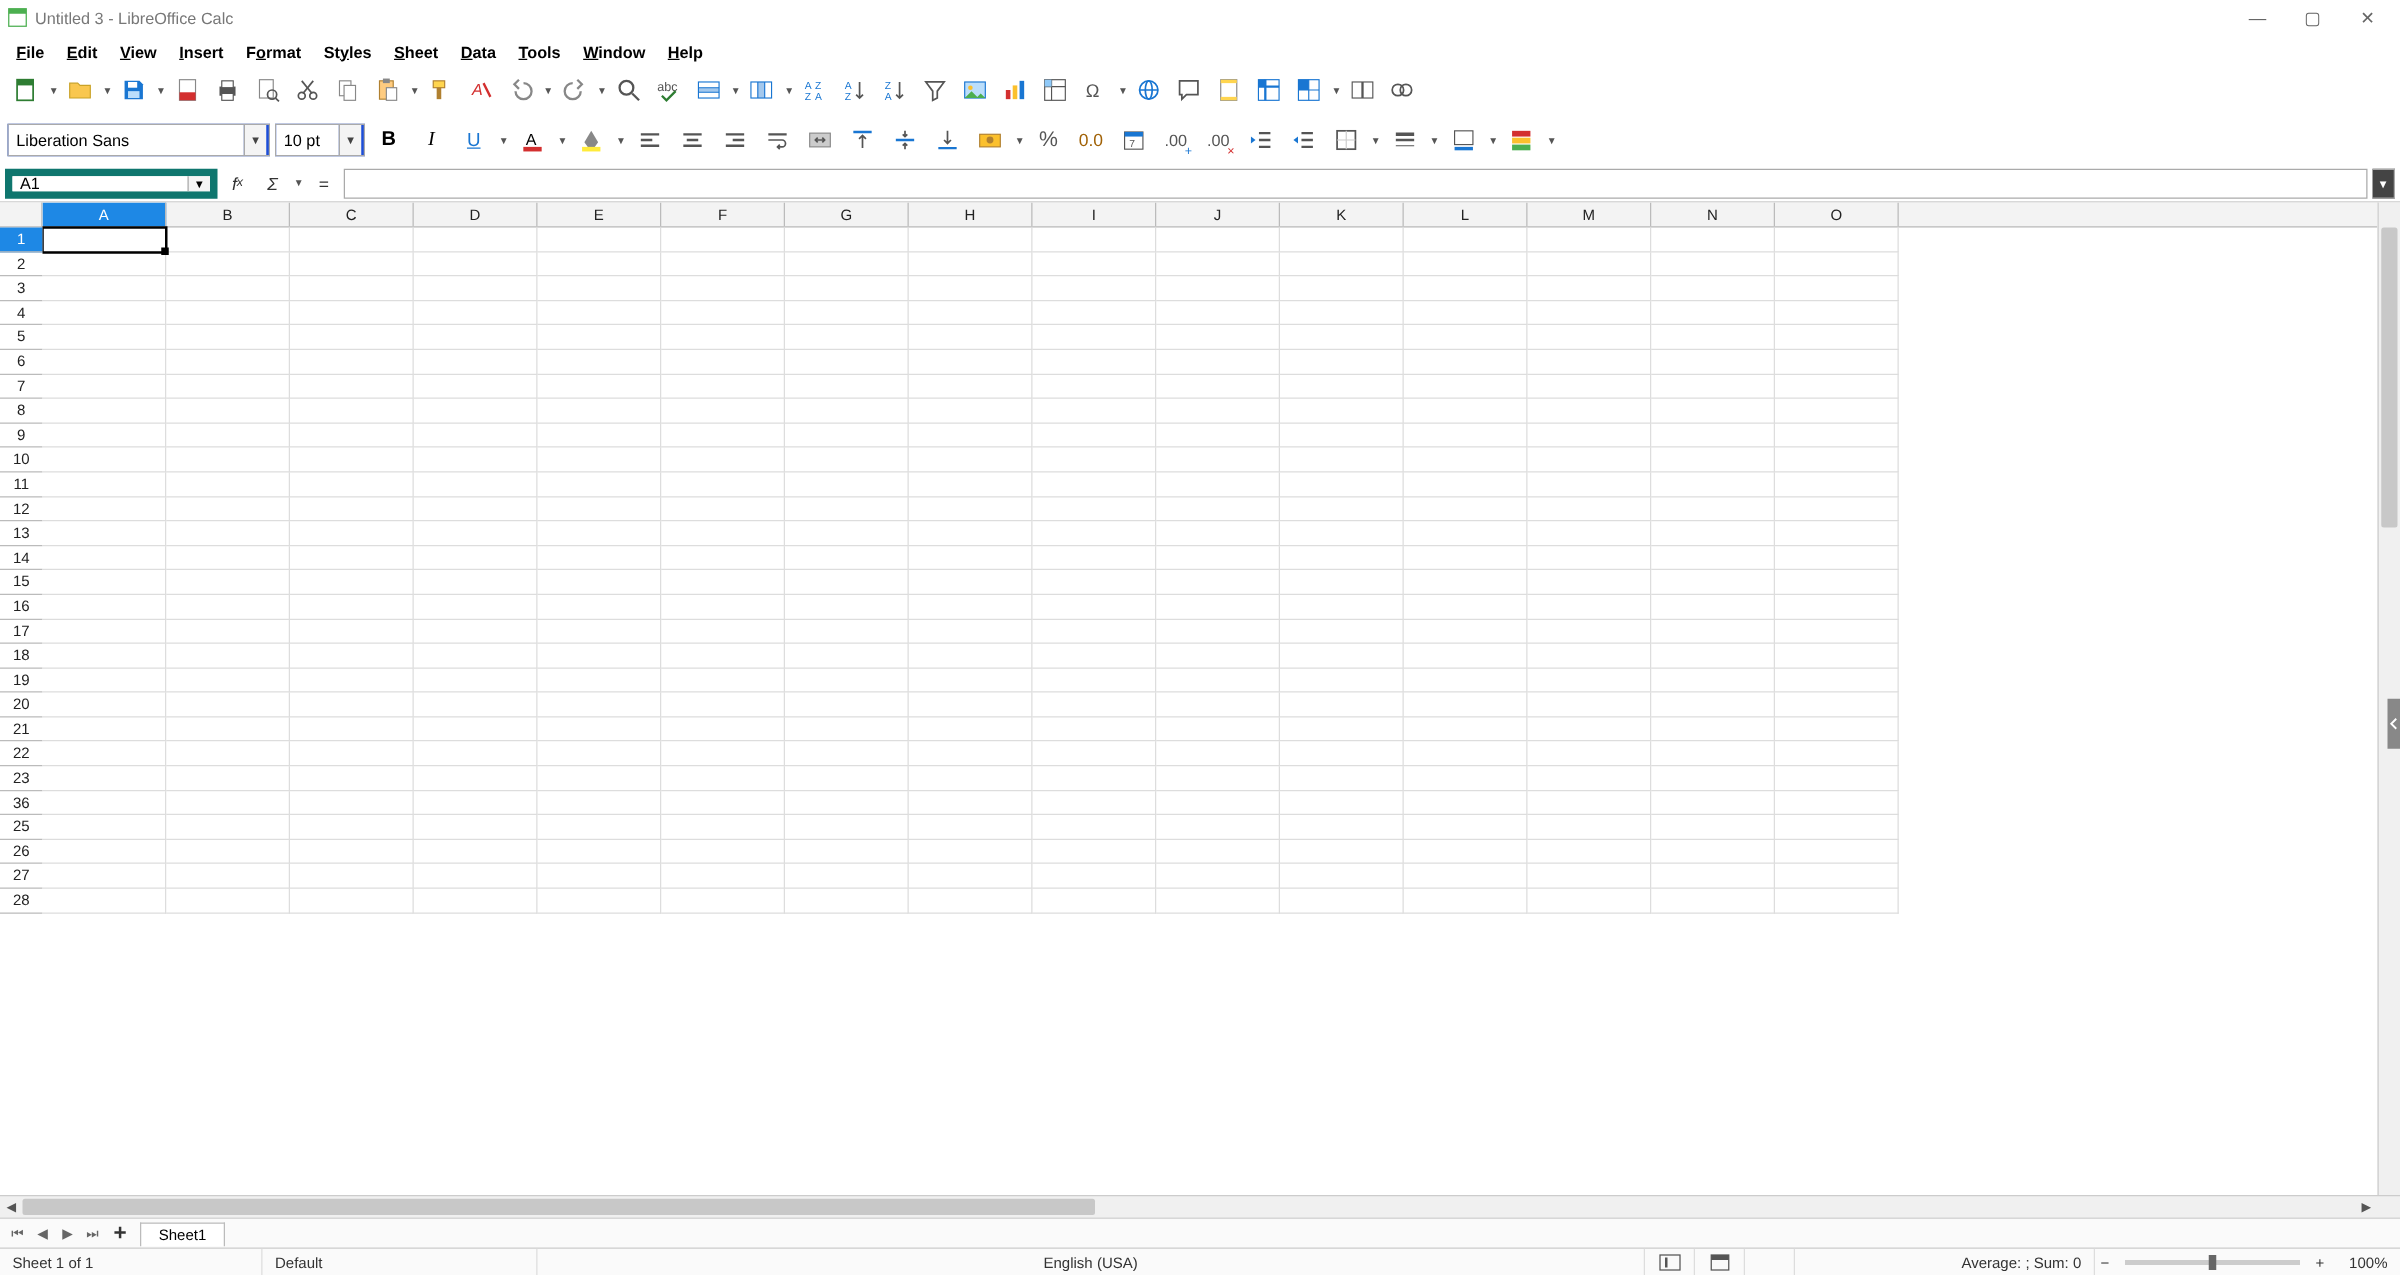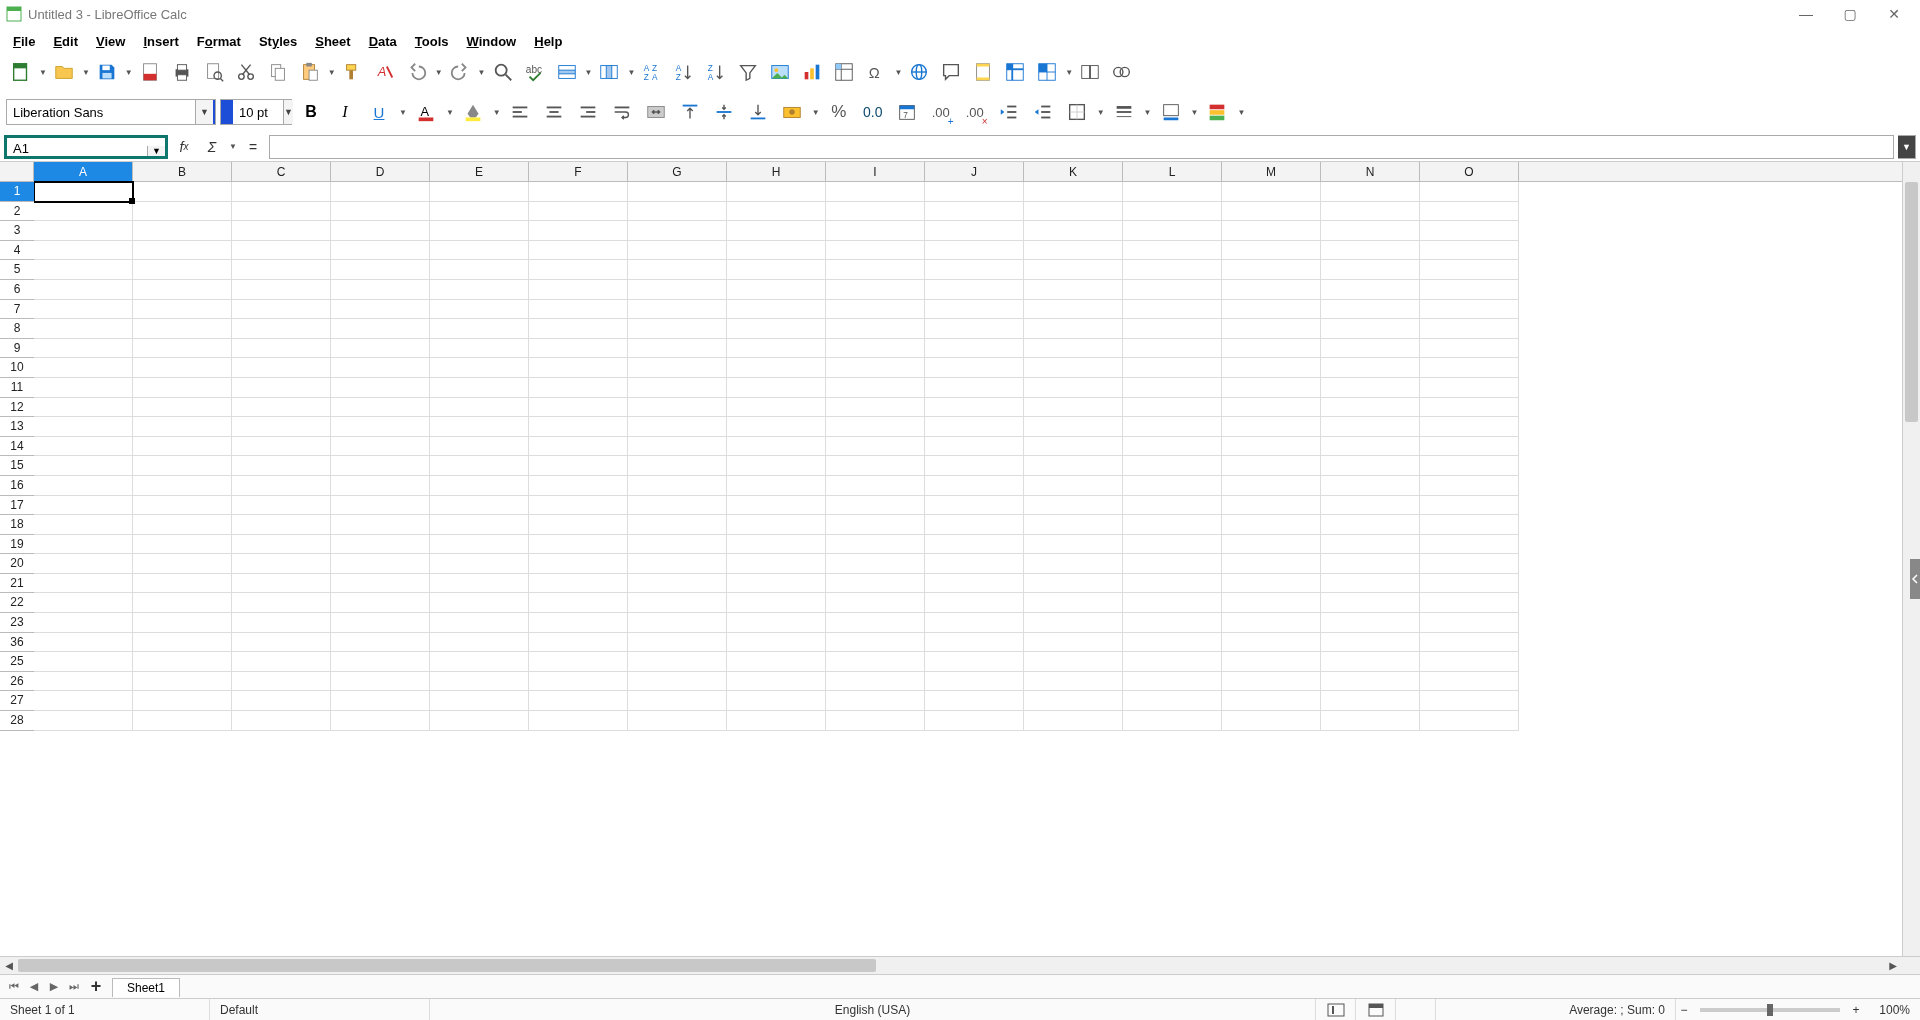--- a/index.html
+++ b/index.html
@@ -23,21 +23,21 @@
 .tool-btn svg { width: 22px; height: 22px; }
 .dropdown-arrow { font-size: 8px; color: #555; margin-left: 1px; }
 
 .toolbar2 { height: 40px; display: flex; align-items: center; padding: 2px 6px; gap: 4px; }
 .combo { display: flex; align-items: center; border: 1px solid #aaa; height: 26px; background: #1d4ed8; }
 .combo input { border: none; outline: none; padding: 0 6px; font-size: 13px; height: 100%; }
 .combo .arrow { width: 18px; height: 100%; border-left: 1px solid #aaa; display: flex; align-items: center; justify-content: center; font-size: 9px; color: #444; background: #f4f4f4; }
 
 
 .formulabar { height: 30px; display: flex; align-items: center; padding: 2px 4px; gap: 4px; border-bottom: 1px solid #ccc; }
-.name-box { display: flex; border: 3px solid #0f766e; height: 24px; align-items: flex-end; }
+.name-box { display: flex; border: 6px solid #0f766e; height: 24px; }
 .name-box input { border: none; outline: none; width: 140px; padding: 0 6px; font-size: 13px; }
 .name-box .arrow { width: 18px; border-left: 1px solid #aaa; display: flex; align-items: center; justify-content: center; font-size: 9px; background: #f4f4f4; }
 .fx-btn { width: 24px; height: 24px; display: inline-flex; align-items: center; justify-content: center; font-style: italic; font-size: 14px; color: #333; }
 .formula-input { flex: 1; height: 24px; border: 1px solid #aaa; padding: 0 6px; font-size: 13px; outline: none; }
 .formula-expand { width: 18px; height: 24px; border: 1px solid #aaa; border-left: none; background: #444; color: #fff; display: flex; align-items: center; justify-content: center; font-size: 9px; }
 
 
 .sheet-area { position: relative; height: calc(1020px - 28px - 24px - 40px - 40px - 30px - 18px - 24px - 22px); display: flex; }
 .corner { height: 20px; background: #f3f3f3; border-bottom: 1px solid #bbb; border-right: 1px solid #bbb; }
 .grid-wrap { flex: 1; overflow: hidden; position: relative; }
@@ -340,21 +340,21 @@
       </svg>
     </span>
 </div>
 
 <div class="toolbar2">
   <div class="combo" style="width:210px">
     <input value="Liberation Sans" style="">
     <span class="arrow">▼</span>
   </div>
   <div class="combo" style="width:72px">
-    <input style="width: 50px; margin-left: 12px;" value="10 pt">
+    <input style="width: 50px;" value="10 pt">
     <span class="arrow">▼</span>
   </div>
   <span class="tool-btn">
       <b style="font-size:16px">B</b>
     </span>
   <span class="tool-btn">
       <i style="font-size:16px;font-family:serif">I</i>
     </span>
   <span class="tool-btn">
       <span style="font-size:15px;text-decoration:underline;color:#1976d2">U</span>
@@ -432,21 +432,21 @@
       <svg viewBox="0 0 24 24">
         <rect x="3" y="7" width="18" height="11" fill="#fbc02d" stroke="#b08030"></rect>
         <circle cx="12" cy="12" r="3" fill="#b08030"></circle>
       </svg>
     </span>
     <span class="dropdown-arrow">▼</span>
   <span class="tool-btn">
       <span style="font-size:17px;color:#555">%</span>
     </span>
   <span class="tool-btn">
-      <span style="font-size:14px;color:#0c4a6e">0.0</span>
+      <span style="font-size:14px;color:#a16207">0.0</span>
     </span>
   <span class="tool-btn">
       <svg viewBox="0 0 24 24">
         <rect x="4" y="5" width="16" height="15" fill="#fff" stroke="#555"></rect>
         <rect x="4" y="5" width="16" height="4" fill="#1976d2"></rect>
         <text x="8" y="18" font-size="9" fill="#555">7</text>
       </svg>
     </span>
   <span class="tool-btn">
       <span style="font-size:13px;color:#555">.00</span>

